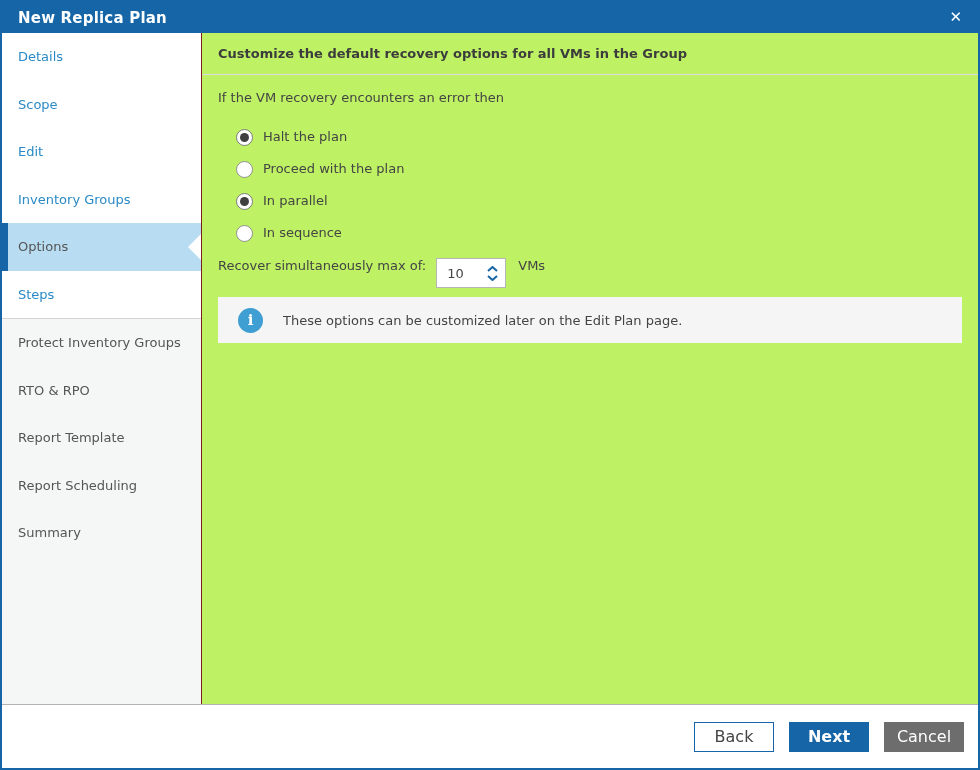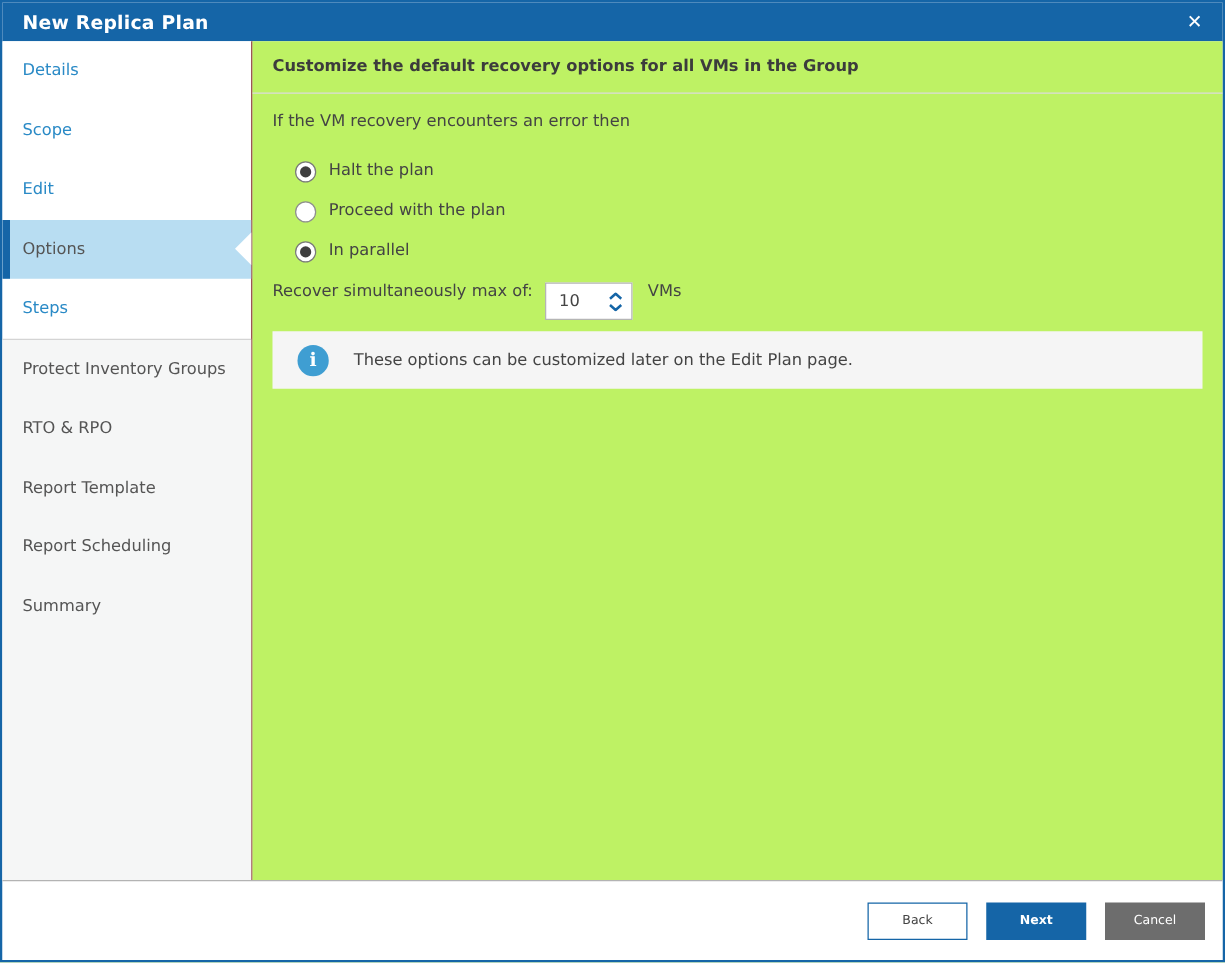--- a/index.html
+++ b/index.html
@@ -54,21 +54,21 @@
   .spin-btns{position:absolute;right:7px;top:0;bottom:0;display:flex;flex-direction:column;align-items:center;justify-content:center;gap:3px;}
   .spin-btn{display:flex;cursor:pointer;line-height:0;}
   .vms-label{margin-left:12px;}
 
   .banner{margin-top:9px;height:46px;background:var(--banner-bg);display:flex;align-items:center;padding:0 20px;}
   .info-icon{width:25px;height:25px;border-radius:50%;background:var(--info-icon-blue);color:#fff;
     display:flex;align-items:center;justify-content:center;font-family:"DejaVu Serif",serif;font-weight:700;font-size:15px;flex:0 0 25px;margin-right:20px;}
 
   
   .footer{flex:0 0 64px;border-top:1px solid #b3b3b3;background:#fff;display:flex;align-items:center;justify-content:flex-end;padding:0 14px;gap:15px;}
-  .btn{width:80px;height:30px;display:flex;align-items:center;justify-content:center;cursor:pointer;font-size:10px;}
+  .btn{width:80px;height:30px;display:flex;align-items:center;justify-content:center;cursor:pointer;font-size:16px;}
   .btn-back{background:#fff;border:1px solid var(--primary-blue);color:#444;}
   .btn-next{background:var(--primary-blue);color:#fff;font-weight:700;}
   .btn-cancel{background:var(--cancel-gray);color:#fff;}
 </style>
 </head>
 <body>
 
 <div class="window">
 
   <div class="titlebar">
@@ -80,20 +80,23 @@
 
     <div class="sidebar">
       <div class="nav-item link">
         <span>Details</span>
       </div>
       <div class="nav-item link">
         <span>Scope</span>
       </div>
       <div class="nav-item link">
         <span>Edit</span>
+      </div>
+      <div class="nav-item link">
+        <span>Inventory Groups</span>
       </div>
       <div class="nav-item active">
         <span>Options</span>
       </div>
       <div class="nav-item link">
         <span>Steps</span>
       </div>
       <div class="nav-divider"></div>
       <div class="nav-bottom">
         <div class="nav-item disabled">
@@ -128,20 +131,24 @@
         <div class="radio-row">
           <span class="radio"></span>
           <span class="radio-label">Proceed with the plan</span>
         </div>
 
 
         <div class="radio-row">
           <span class="radio selected"></span>
           <span class="radio-label">In parallel</span>
         </div>
+        <div class="radio-row">
+          <span class="radio"></span>
+          <span class="radio-label">In sequence</span>
+        </div>
 
         <div class="spin-row">
           <span>Recover simultaneously max of:</span>
           <div class="spin-box">
             <span class="spin-value">10</span>
             <div class="spin-btns">
               <span class="spin-btn">
                 <svg width="11" height="6" viewBox="0 0 11 6">
                     <path d="M1 5 L5.5 1 L10 5" stroke="#1565a7" stroke-width="2" fill="none"></path>
                   </svg>

